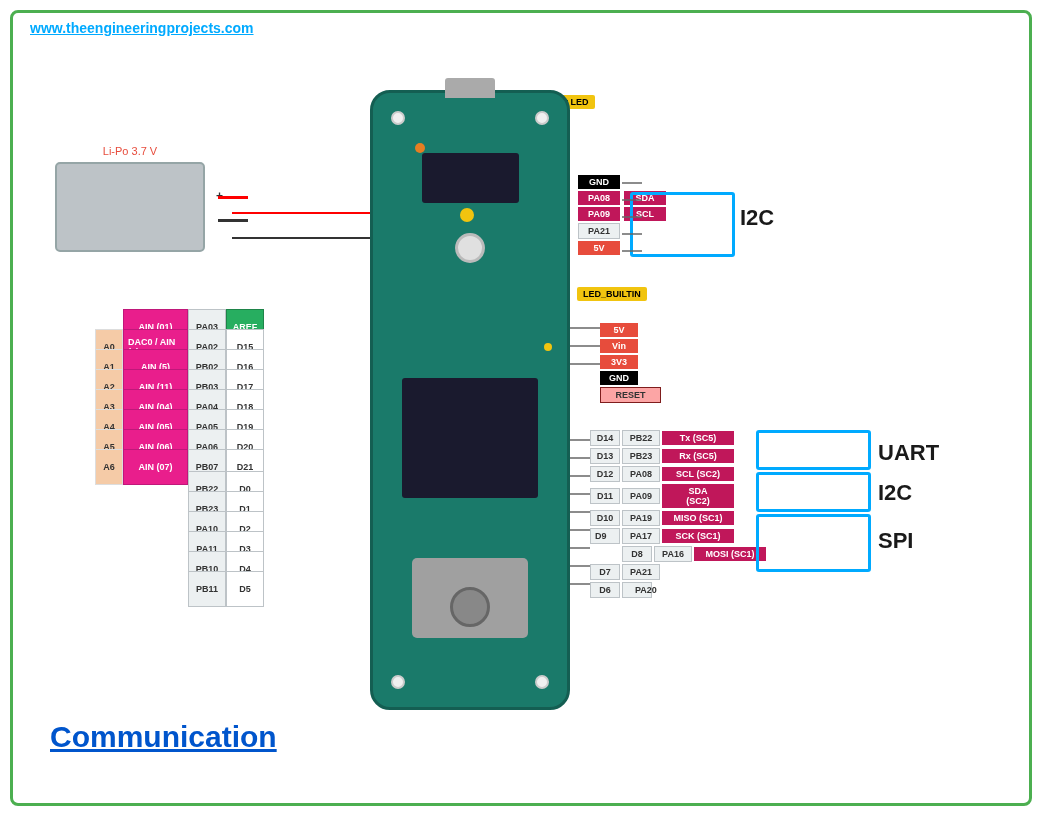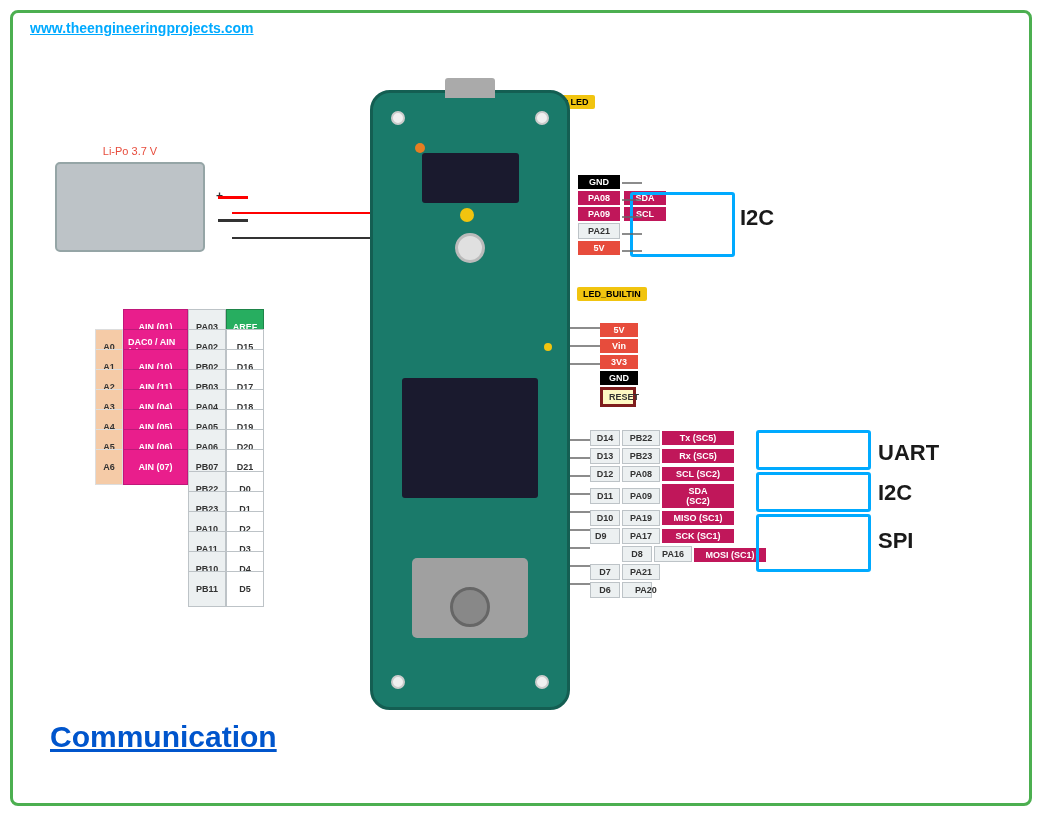--- a/index.html
+++ b/index.html
@@ -195,21 +195,21 @@
   </div>
 
   <div class="pin-row">
     <div class="pin-cell cell-a">A0</div>
     <div class="pin-cell cell-ain">DAC0 / AIN (0)</div>
     <div class="pin-cell cell-pa">PA02</div>
     <div class="pin-cell cell-d-white">D15</div>
   </div>
   <div class="pin-row">
     <div class="pin-cell cell-a">A1</div>
-    <div class="pin-cell cell-ain">AIN (10)</div>
+    <div class="pin-cell cell-ain">AIN (5)</div>
     <div class="pin-cell cell-pa">PB02</div>
     <div class="pin-cell cell-d-white">D16</div>
   </div>
   <div class="pin-row">
     <div class="pin-cell cell-a">A2</div>
     <div class="pin-cell cell-ain">AIN (11)</div>
     <div class="pin-cell cell-pa">PB03</div>
     <div class="pin-cell cell-d-white">D17</div>
   </div>
   <div class="pin-row">
@@ -304,21 +304,21 @@
 
 <div style="position:absolute; top:192px; left:630px; width:105px; height:65px; border:3px solid #00aaff; border-radius:3px;"></div>
 
 <div style="position:absolute; top:205px; left:740px; font-size:22px; font-weight:bold; color:#1a1a1a;">I2C</div>
 
 <div style="position:absolute; top:323px; left:600px;">
   <div style="background:#e74c3c; color:#fff; padding:2px 6px; font-size:9px; font-weight:bold; margin-bottom:2px; width:38px; text-align:center;">5V</div>
   <div style="background:#e74c3c; color:#fff; padding:2px 6px; font-size:9px; font-weight:bold; margin-bottom:2px; width:38px; text-align:center;">Vin</div>
   <div style="background:#e74c3c; color:#fff; padding:2px 6px; font-size:9px; font-weight:bold; margin-bottom:2px; width:38px; text-align:center;">3V3</div>
   <div style="background:#000; color:#fff; padding:2px 6px; font-size:9px; font-weight:bold; margin-bottom:2px; width:38px; text-align:center;">GND</div>
-  <div style="background:#fef9c3; color:#333; padding:2px 6px; font-size:9px; font-weight:bold; margin-bottom:2px; width:36px; text-align:center; border:3px solid #7f1d1d;">RESET</div>
+  <div style="background:#fca5a5; color:#333; padding:2px 6px; font-size:9px; font-weight:bold; margin-bottom:2px; width:61px; text-align:center; border:1px solid #7f1d1d;">RESET</div>
 </div>
 
 <div style="position:absolute; top:430px; left:590px;">
 
   <div style="display:flex; align-items:center; margin-bottom:2px;">
     <div style="background:#ecf0f1; color:#333; padding:2px 4px; font-size:9px; font-weight:bold; width:30px; text-align:center; border:1px solid #bdc3c7;">D14</div>
     <div style="background:#ecf0f1; color:#333; padding:2px 4px; font-size:9px; font-weight:bold; width:38px; text-align:center; border:1px solid #bdc3c7; margin-left:2px;">PB22</div>
     <div style="background:#c0175a; color:#fff; padding:2px 4px; font-size:9px; font-weight:bold; width:72px; text-align:center; margin-left:2px;">Tx (SC5)</div>
   </div>
 
@@ -345,21 +345,21 @@
     <div style="background:#ecf0f1; color:#333; padding:2px 4px; font-size:9px; font-weight:bold; width:38px; text-align:center; border:1px solid #bdc3c7; margin-left:2px;">PA19</div>
     <div style="background:#c0175a; color:#fff; padding:2px 4px; font-size:9px; font-weight:bold; width:72px; text-align:center; margin-left:2px;">MISO (SC1)</div>
   </div>
 
   <div style="display:flex; align-items:center; margin-bottom:2px;">
     <div style="background:#ecf0f1; color:#333; padding:2px 4px; font-size:9px; font-weight:bold; width:30px; text-align:left; border:1px solid #bdc3c7;">D9</div>
     <div style="background:#ecf0f1; color:#333; padding:2px 4px; font-size:9px; font-weight:bold; width:38px; text-align:center; border:1px solid #bdc3c7; margin-left:2px;">PA17</div>
     <div style="background:#c0175a; color:#fff; padding:2px 4px; font-size:9px; font-weight:bold; width:72px; text-align:center; margin-left:2px;">SCK (SC1)</div>
   </div>
 
-  <div style="display:flex; align-items:flex-end; margin-bottom:2px;padding-left:32px;">
+  <div style="display:flex; align-items:center; margin-bottom:2px;padding-left:32px;">
     <div style="background:#ecf0f1; color:#333; padding:2px 4px; font-size:9px; font-weight:bold; width:30px; text-align:center; border:1px solid #bdc3c7;">D8</div>
     <div style="background:#ecf0f1; color:#333; padding:2px 4px; font-size:9px; font-weight:bold; width:38px; text-align:center; border:1px solid #bdc3c7; margin-left:2px;">PA16</div>
     <div style="background:#c0175a; color:#fff; padding:2px 4px; font-size:9px; font-weight:bold; width:72px; text-align:center; margin-left:2px;">MOSI (SC1)</div>
   </div>
 
   <div style="display:flex; align-items:center; margin-bottom:2px;">
     <div style="background:#ecf0f1; color:#333; padding:2px 4px; font-size:9px; font-weight:bold; width:30px; text-align:center; border:1px solid #bdc3c7;">D7</div>
     <div style="background:#ecf0f1; color:#333; padding:2px 4px; font-size:9px; font-weight:bold; width:38px; text-align:center; border:1px solid #bdc3c7; margin-left:2px;">PA21</div>
   </div>
 

